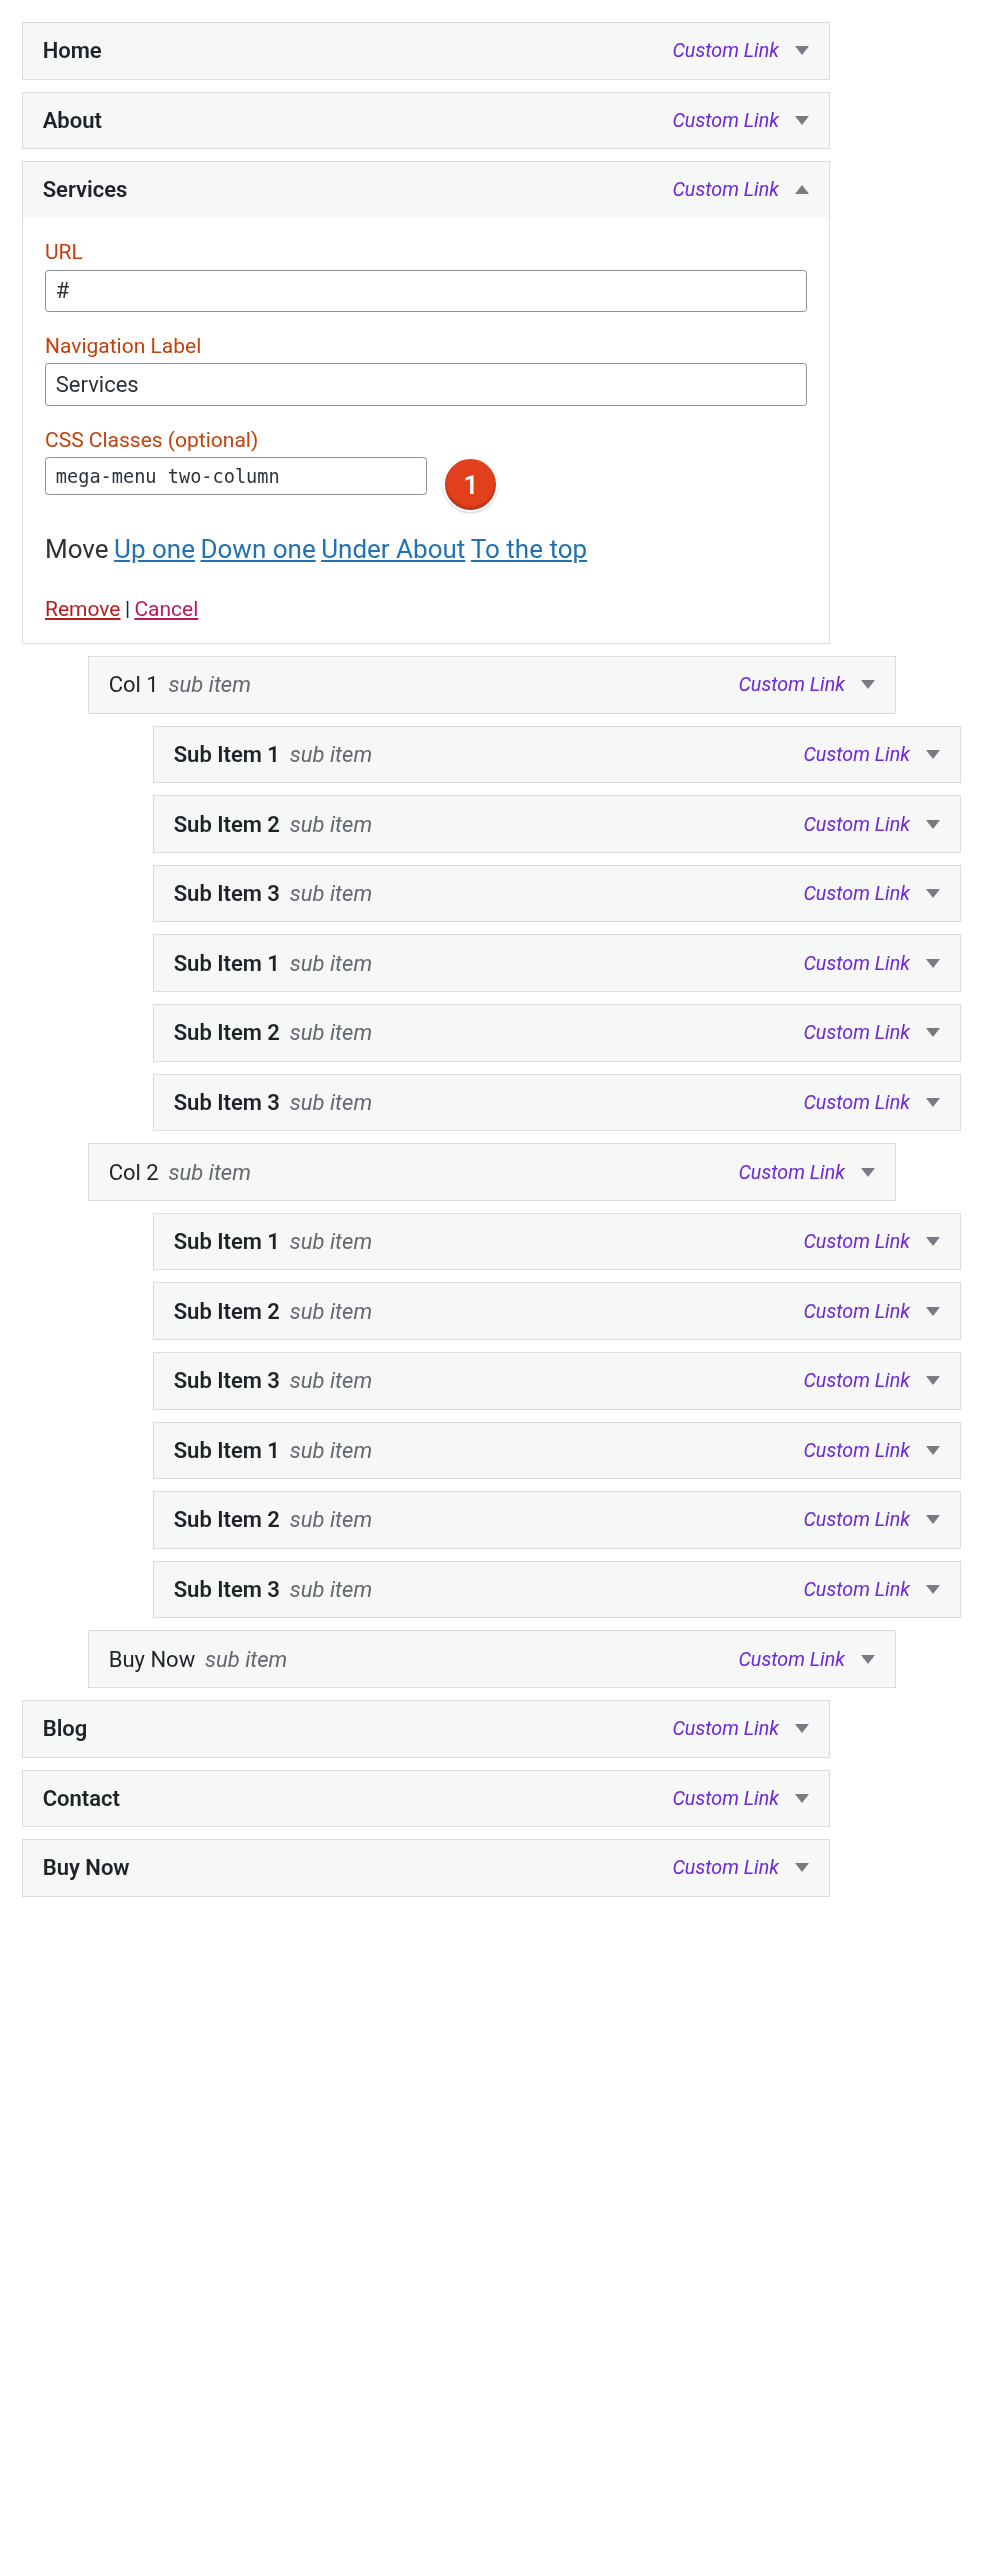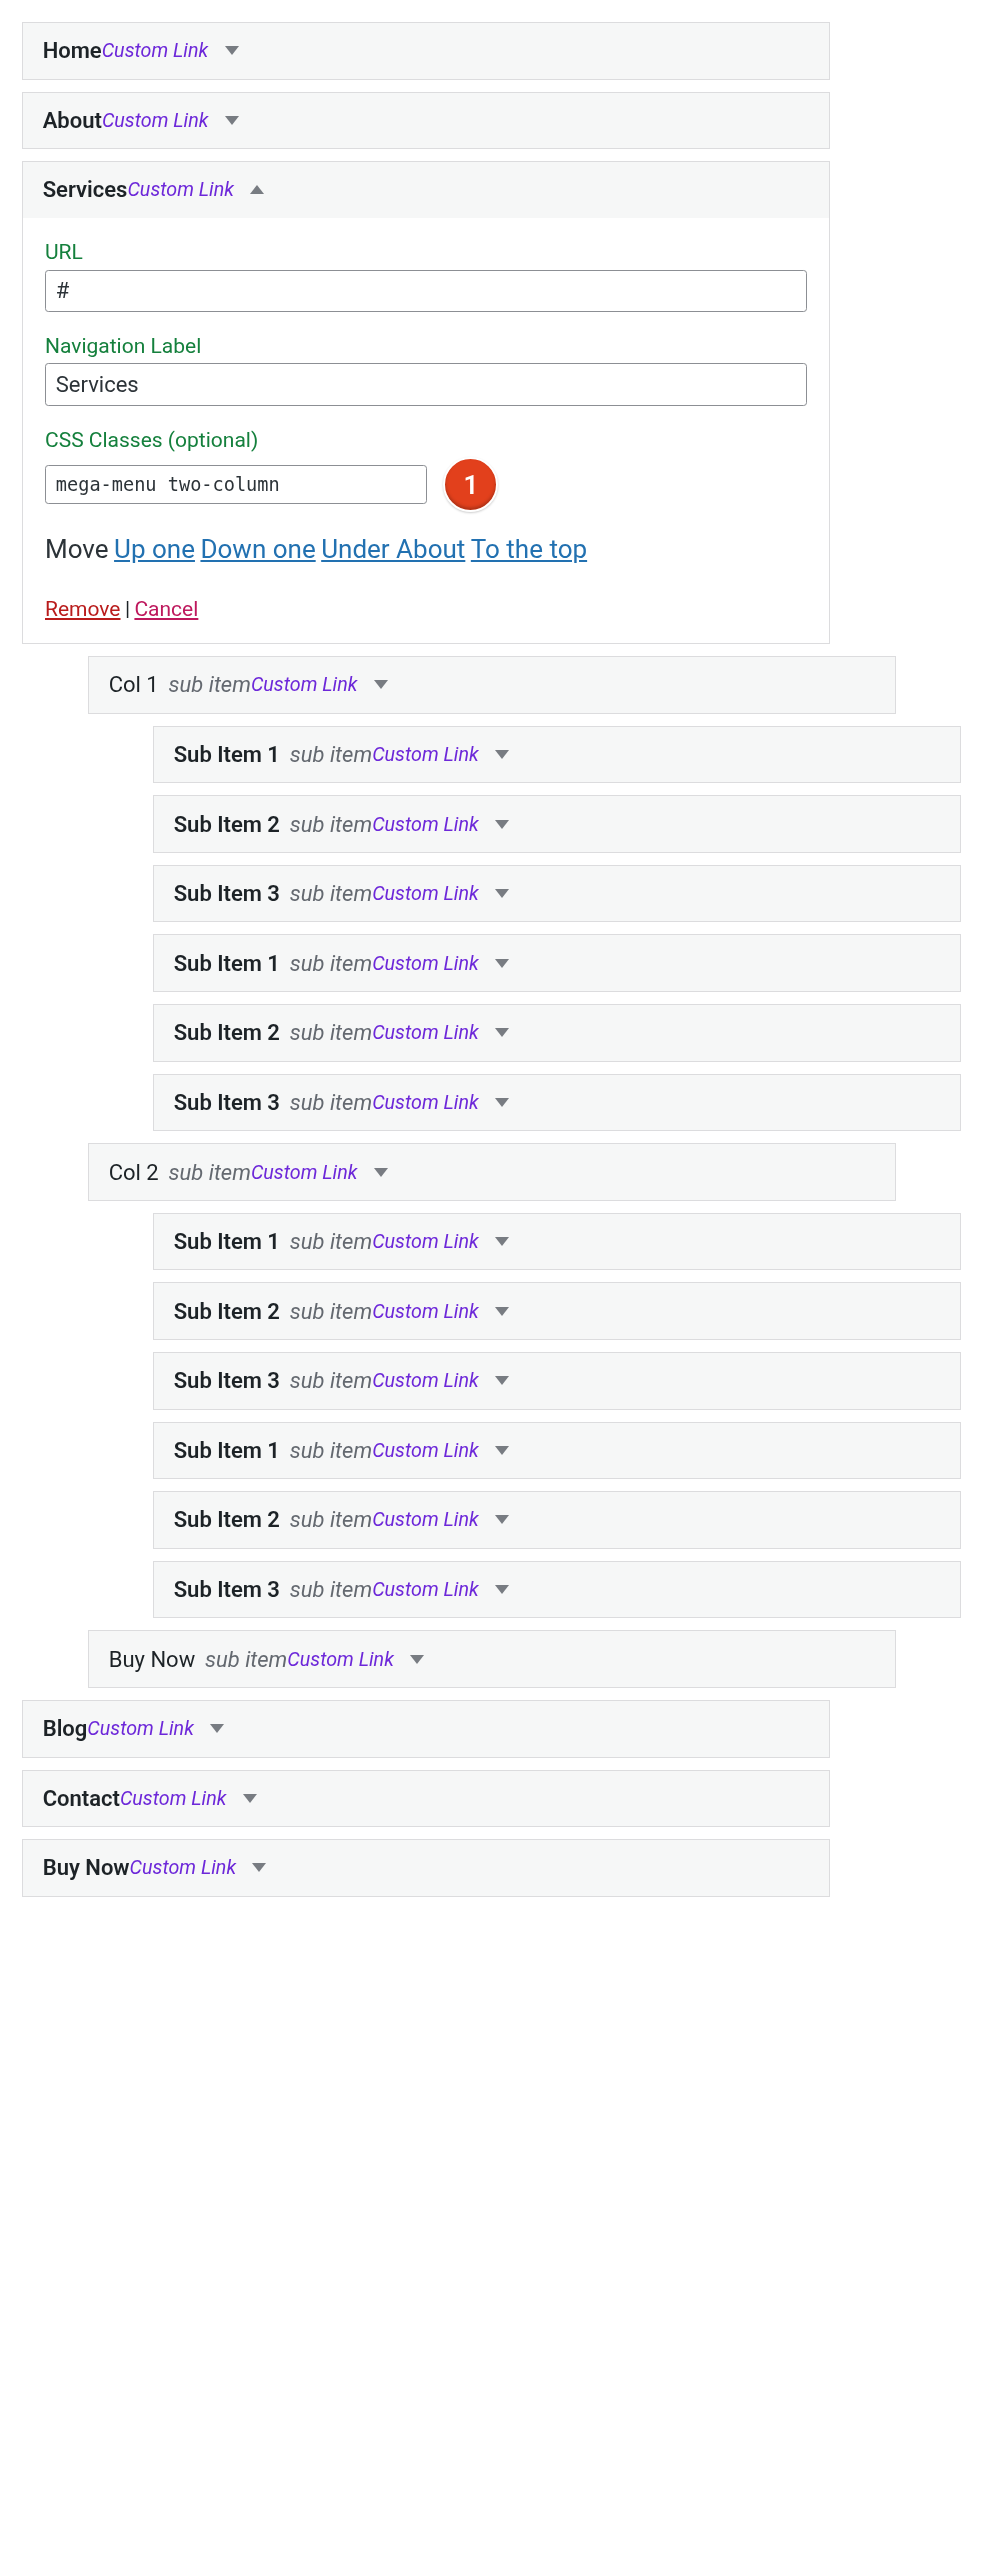--- a/index.html
+++ b/index.html
@@ -13,20 +13,21 @@
   }
   .wrap {
     width: 983px;
     padding: 22px 22px 33px 22px;
   }
   .menu-item {
     background: #f6f7f7;
     border: 0.5px solid #dcdcde;
     display: flex;
     align-items: center;
+    justify-content: space-between;
     padding: 15.3px 19.7px;
     margin-bottom: 12px;
     cursor: pointer;
   }
   .menu-item.depth0 { width: 808px; margin-left: 0; }
   .menu-item.depth1 { width: 808px; margin-left: 66px; }
   .menu-item.depth2 { width: 808px; margin-left: 131px; }
   .mi-left { display: flex; align-items: baseline; gap: 9.8px; }
   .mi-title { font-weight: 600; color: #1d2327; }
   .mi-sub { font-style: italic; color: #646970; font-weight: 400; }
@@ -44,41 +45,41 @@
     border: 0.5px solid #dcdcde;
     border-top: none;
     width: 808px;
     margin-top: -12.6px;
     margin-bottom: 12px;
     background: #ffffff;
     padding: 22px 22px 22px 22px;
   }
   .field-label {
     display: block;
-    color: #15803d;
+    color: #c2410c;
     font-size: 21px;
     margin-bottom: 5.5px;
   }
   .text-input {
     width: 100%;
     font-size: 22px;
     padding: 7.6px 9.8px;
     border: 0.5px solid #8c8f94;
     border-radius: 3.3px;
     background: #fff;
     color: #2c3338;
     font-family: inherit;
   }
   .text-input.narrow {
     width: 382px;
     font-family: Consolas, Menlo, monospace;
     font-size: 18.6px;
   }
   .field-group { margin-bottom: 22px; }
-  .css-row { display: flex; align-items: center; gap: 16.4px; }
+  .css-row { display: flex; align-items: flex-start; gap: 16.4px; }
   .marker {
     width: 55px; height: 55px;
     background: #e2401c;
     border-radius: 50%;
     display: flex; align-items: center; justify-content: center;
     color: #fff; font-weight: 600; font-size: 26px;
     box-shadow: inset 0 -2.2px 3.3px rgba(0,0,0,0.25), 0 1.1px 2.2px rgba(0,0,0,0.2);
     border: 2.2px solid #fff;
   }
   .move-line { font-size: 26px; color: #2c3338; margin-top: 5.5px; }

